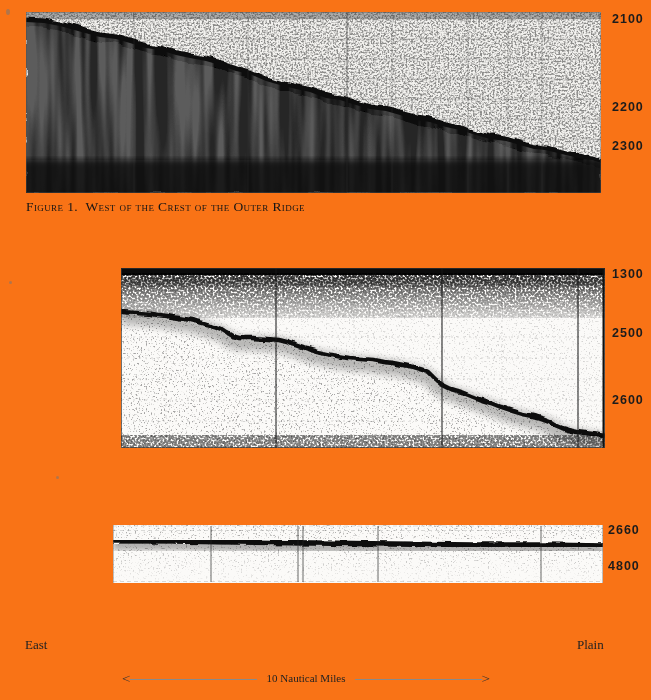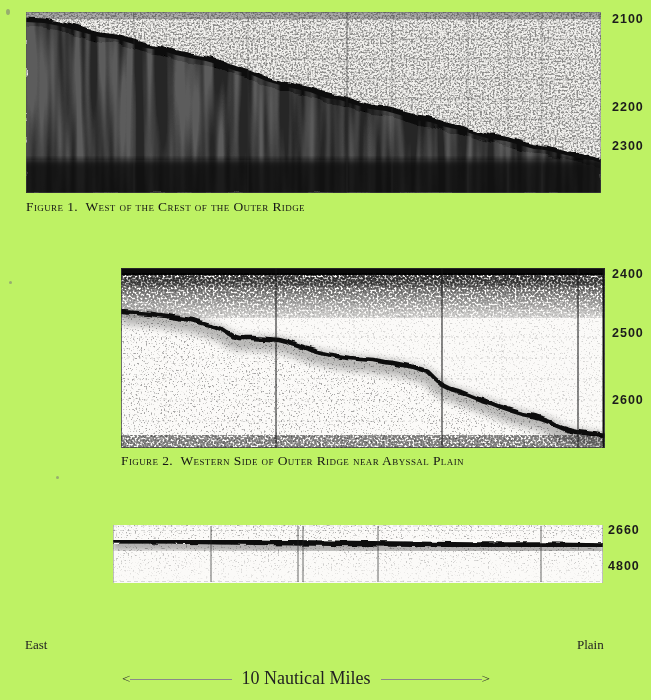--- a/index.html
+++ b/index.html
@@ -1,18 +1,18 @@
 <!DOCTYPE html>
 <html><head>
 <meta charset="utf-8">
 <style>
   html,body{margin:0;padding:0;background:#ffffff;}
   .page{
     position:relative;width:651px;height:700px;margin:0;
-    background:#bef264;overflow:hidden;
+    background:#f97316;overflow:hidden;
     font-family:"Liberation Serif",serif;color:#1a1a1a;
   }
   .echogram{position:absolute;display:block;}
   .depth-label{
     position:absolute;
     font-family:"Liberation Sans",sans-serif;
     font-size:12.5px;font-weight:700;letter-spacing:1px;color:#1c1c1c;
     white-space:nowrap;line-height:1;
   }
   .caption{
@@ -25,21 +25,21 @@
     position:absolute;font-family:"Liberation Serif",serif;
     font-size:13px;color:#222;line-height:1;
   }
   .scalebar{
     position:absolute;left:122px;top:669px;width:368px;height:20px;
     display:flex;align-items:center;color:#444;
   }
   .scalebar .chev{font-size:15px;line-height:1;font-family:"Liberation Serif",serif;transform:scaleY(.85);color:#333;}
   .scalebar .line{flex:1;height:0;border-top:1px solid #8a8a8a;}
   .scalebar .lbl{
-    padding:0 10px;font-size:18px;color:#222;white-space:nowrap;
+    padding:0 10px;font-size:11px;color:#222;white-space:nowrap;
     font-family:"Liberation Serif",serif;transform:translateY(-1px);
   }
   .speck{position:absolute;background:#777;border-radius:50%;opacity:.55;}
 </style>
 </head>
 <body>
 
 <div class="page">
 
   <div class="speck" style="left:6px;top:9px;width:4px;height:6px;"></div>
@@ -176,25 +176,24 @@
       </g>
     <g stroke="#161616" stroke-width="1.2" opacity="0.85">
       <line x1="155" y1="0" x2="155" y2="180"></line>
       <line x1="321" y1="0" x2="321" y2="180"></line>
       <line x1="457" y1="0" x2="457" y2="180"></line>
     </g>
     <line x1="482.5" y1="0" x2="482.5" y2="180" stroke="#111" stroke-width="2"></line>
     <rect x="0.5" y="0.5" width="483" height="179" fill="none" stroke="#333" stroke-width="1" opacity="0.7"></rect>
   </svg>
 
-  <span class="depth-label" style="left:612px;top:268px;">2400</span>
+  <span class="depth-label" style="left:612px;top:268px;">1300</span>
   <span class="depth-label" style="left:612px;top:327px;">2500</span>
   <span class="depth-label" style="left:612px;top:394px;">2600</span>
 
-  <div class="caption" style="left:121px;top:454px;width:484px;">Figure 2.&nbsp; Western Side of Outer Ridge near Abyssal Plain</div>
 
   <svg class="echogram" width="490" height="58" viewBox="0 0 490 58" style="left:113px;top:525px;">
     <defs>
       <filter id="f3s" x="0" y="0" width="100%" height="100%">
         <feTurbulence type="fractalNoise" baseFrequency="0.6" numOctaves="2" seed="31"></feTurbulence>
         <feColorMatrix type="matrix" values="0 0 0 0 0  0 0 0 0 0  0 0 0 0 0  7 0 0 0 -4.2"></feColorMatrix>
       </filter>
       <filter id="f3r" x="-4%" y="-20%" width="108%" height="140%">
         <feTurbulence type="fractalNoise" baseFrequency="0.08 0.15" numOctaves="2" seed="13"></feTurbulence>
         <feDisplacementMap in="SourceGraphic" scale="4" xChannelSelector="R" yChannelSelector="G"></feDisplacementMap>

